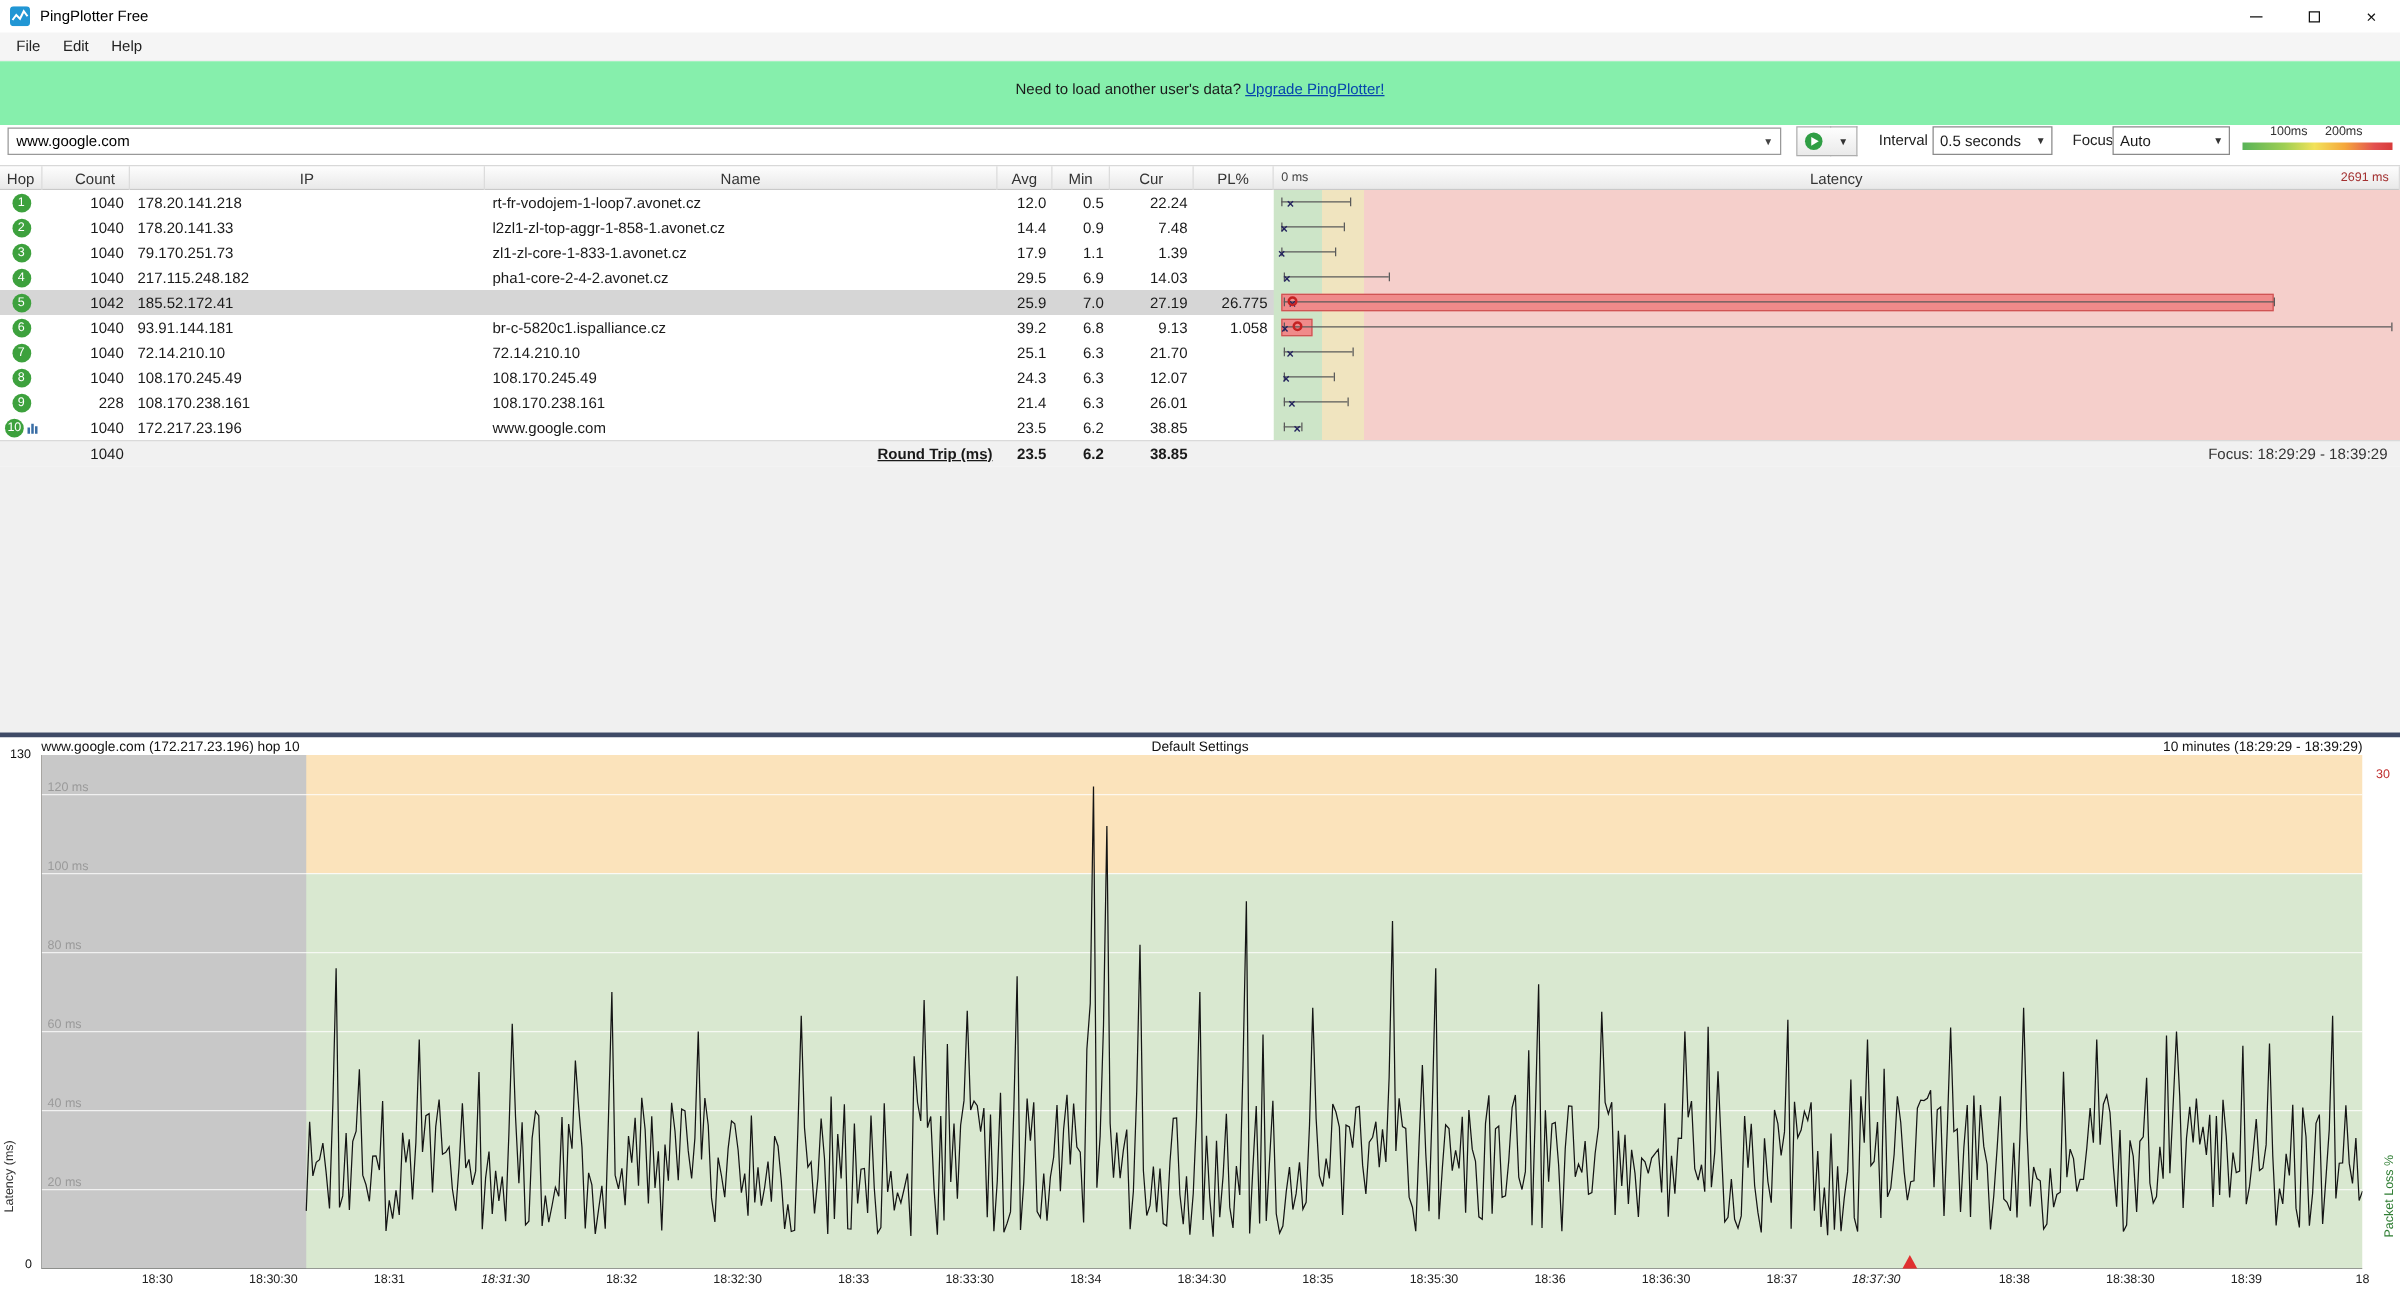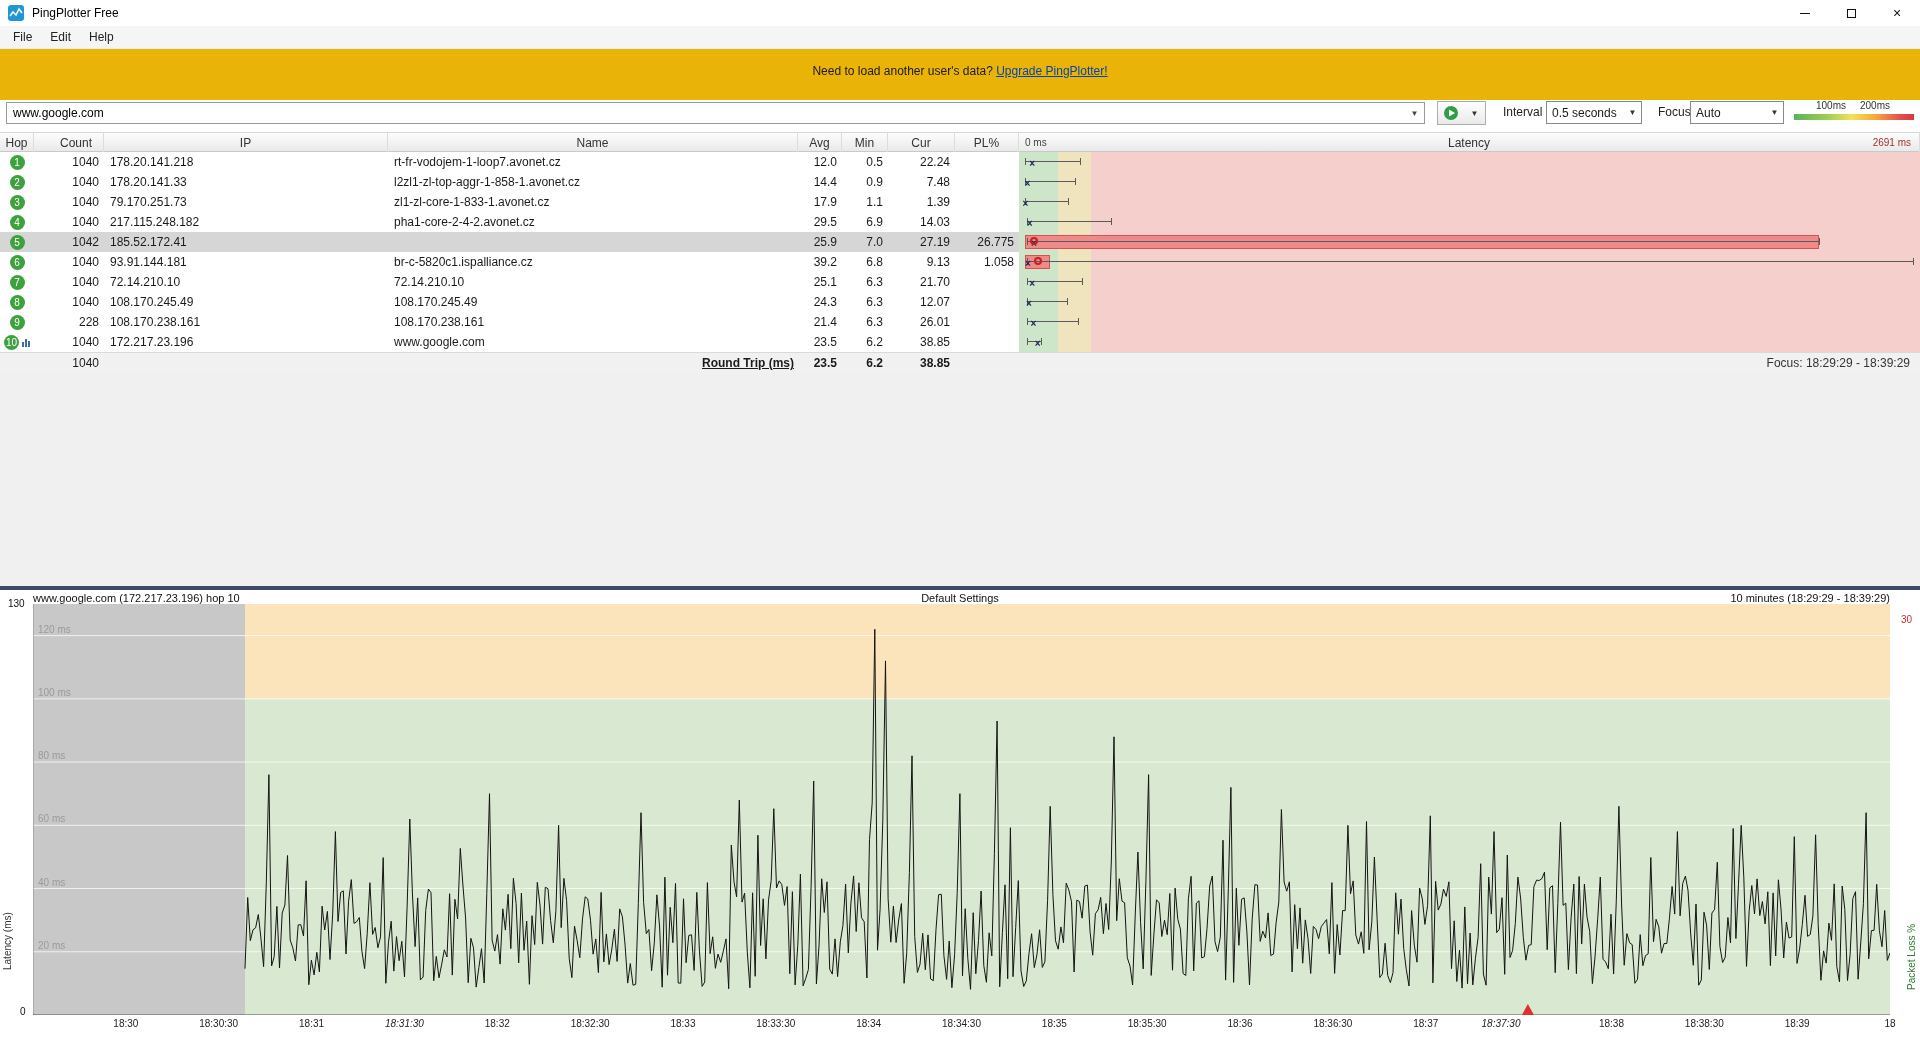--- a/index.html
+++ b/index.html
@@ -19,21 +19,21 @@
   .win-btn { width:46px; height:26px; display:flex; align-items:center; justify-content:center; color:#111; cursor:default; }
   .glyph-min { width:10px; height:1px; background:#111; display:block; }
   .glyph-max { width:9px; height:9px; border:1px solid #111; display:block; }
   .glyph-close { font-size:14px; line-height:14px; }
 
   
   .menubar { position:absolute; top:26px; left:0; right:0; height:23px; background:#f5f5f5; display:flex; align-items:center; padding-left:4px; border-bottom:1px solid #eee; }
   .menu-item { padding:3px 9px; color:#222; }
 
   
-  .notice { position:absolute; top:49px; left:0; right:0; height:51px; background:#eab308; text-align:center; padding-top:15px; }
+  .notice { position:absolute; top:49px; left:0; right:0; height:51px; background:#86efac; text-align:center; padding-top:15px; }
   .notice a { color:#0645ad; text-decoration:underline; }
 
   
   .toolbar { position:absolute; top:100px; left:0; right:0; height:32px; background:#fff; }
   .target-combo { position:absolute; left:6px; top:2px; width:1419px; height:22px; }
   .target-input { width:100%; height:22px; border:1px solid #999; padding:2px 20px 2px 6px; font-family:"Liberation Sans",sans-serif; font-size:12px; }
   .combo-arrow { position:absolute; right:2px; top:2px; width:17px; height:18px; display:flex; align-items:center; justify-content:center; font-size:8px; color:#444; }
   .play-btn { position:absolute; left:1437px; top:1px; width:28px; height:24px; border:1px solid #adadad; background:linear-gradient(#fefefe,#eaeaea); display:flex; align-items:center; justify-content:center; }
   .play-drop { position:absolute; left:1464px; top:1px; width:22px; height:24px; border:1px solid #adadad; border-left:none; background:linear-gradient(#fefefe,#eaeaea); display:flex; align-items:center; justify-content:center; font-size:8px; color:#333; }
   .tb-label { position:absolute; top:5px; color:#222; }

